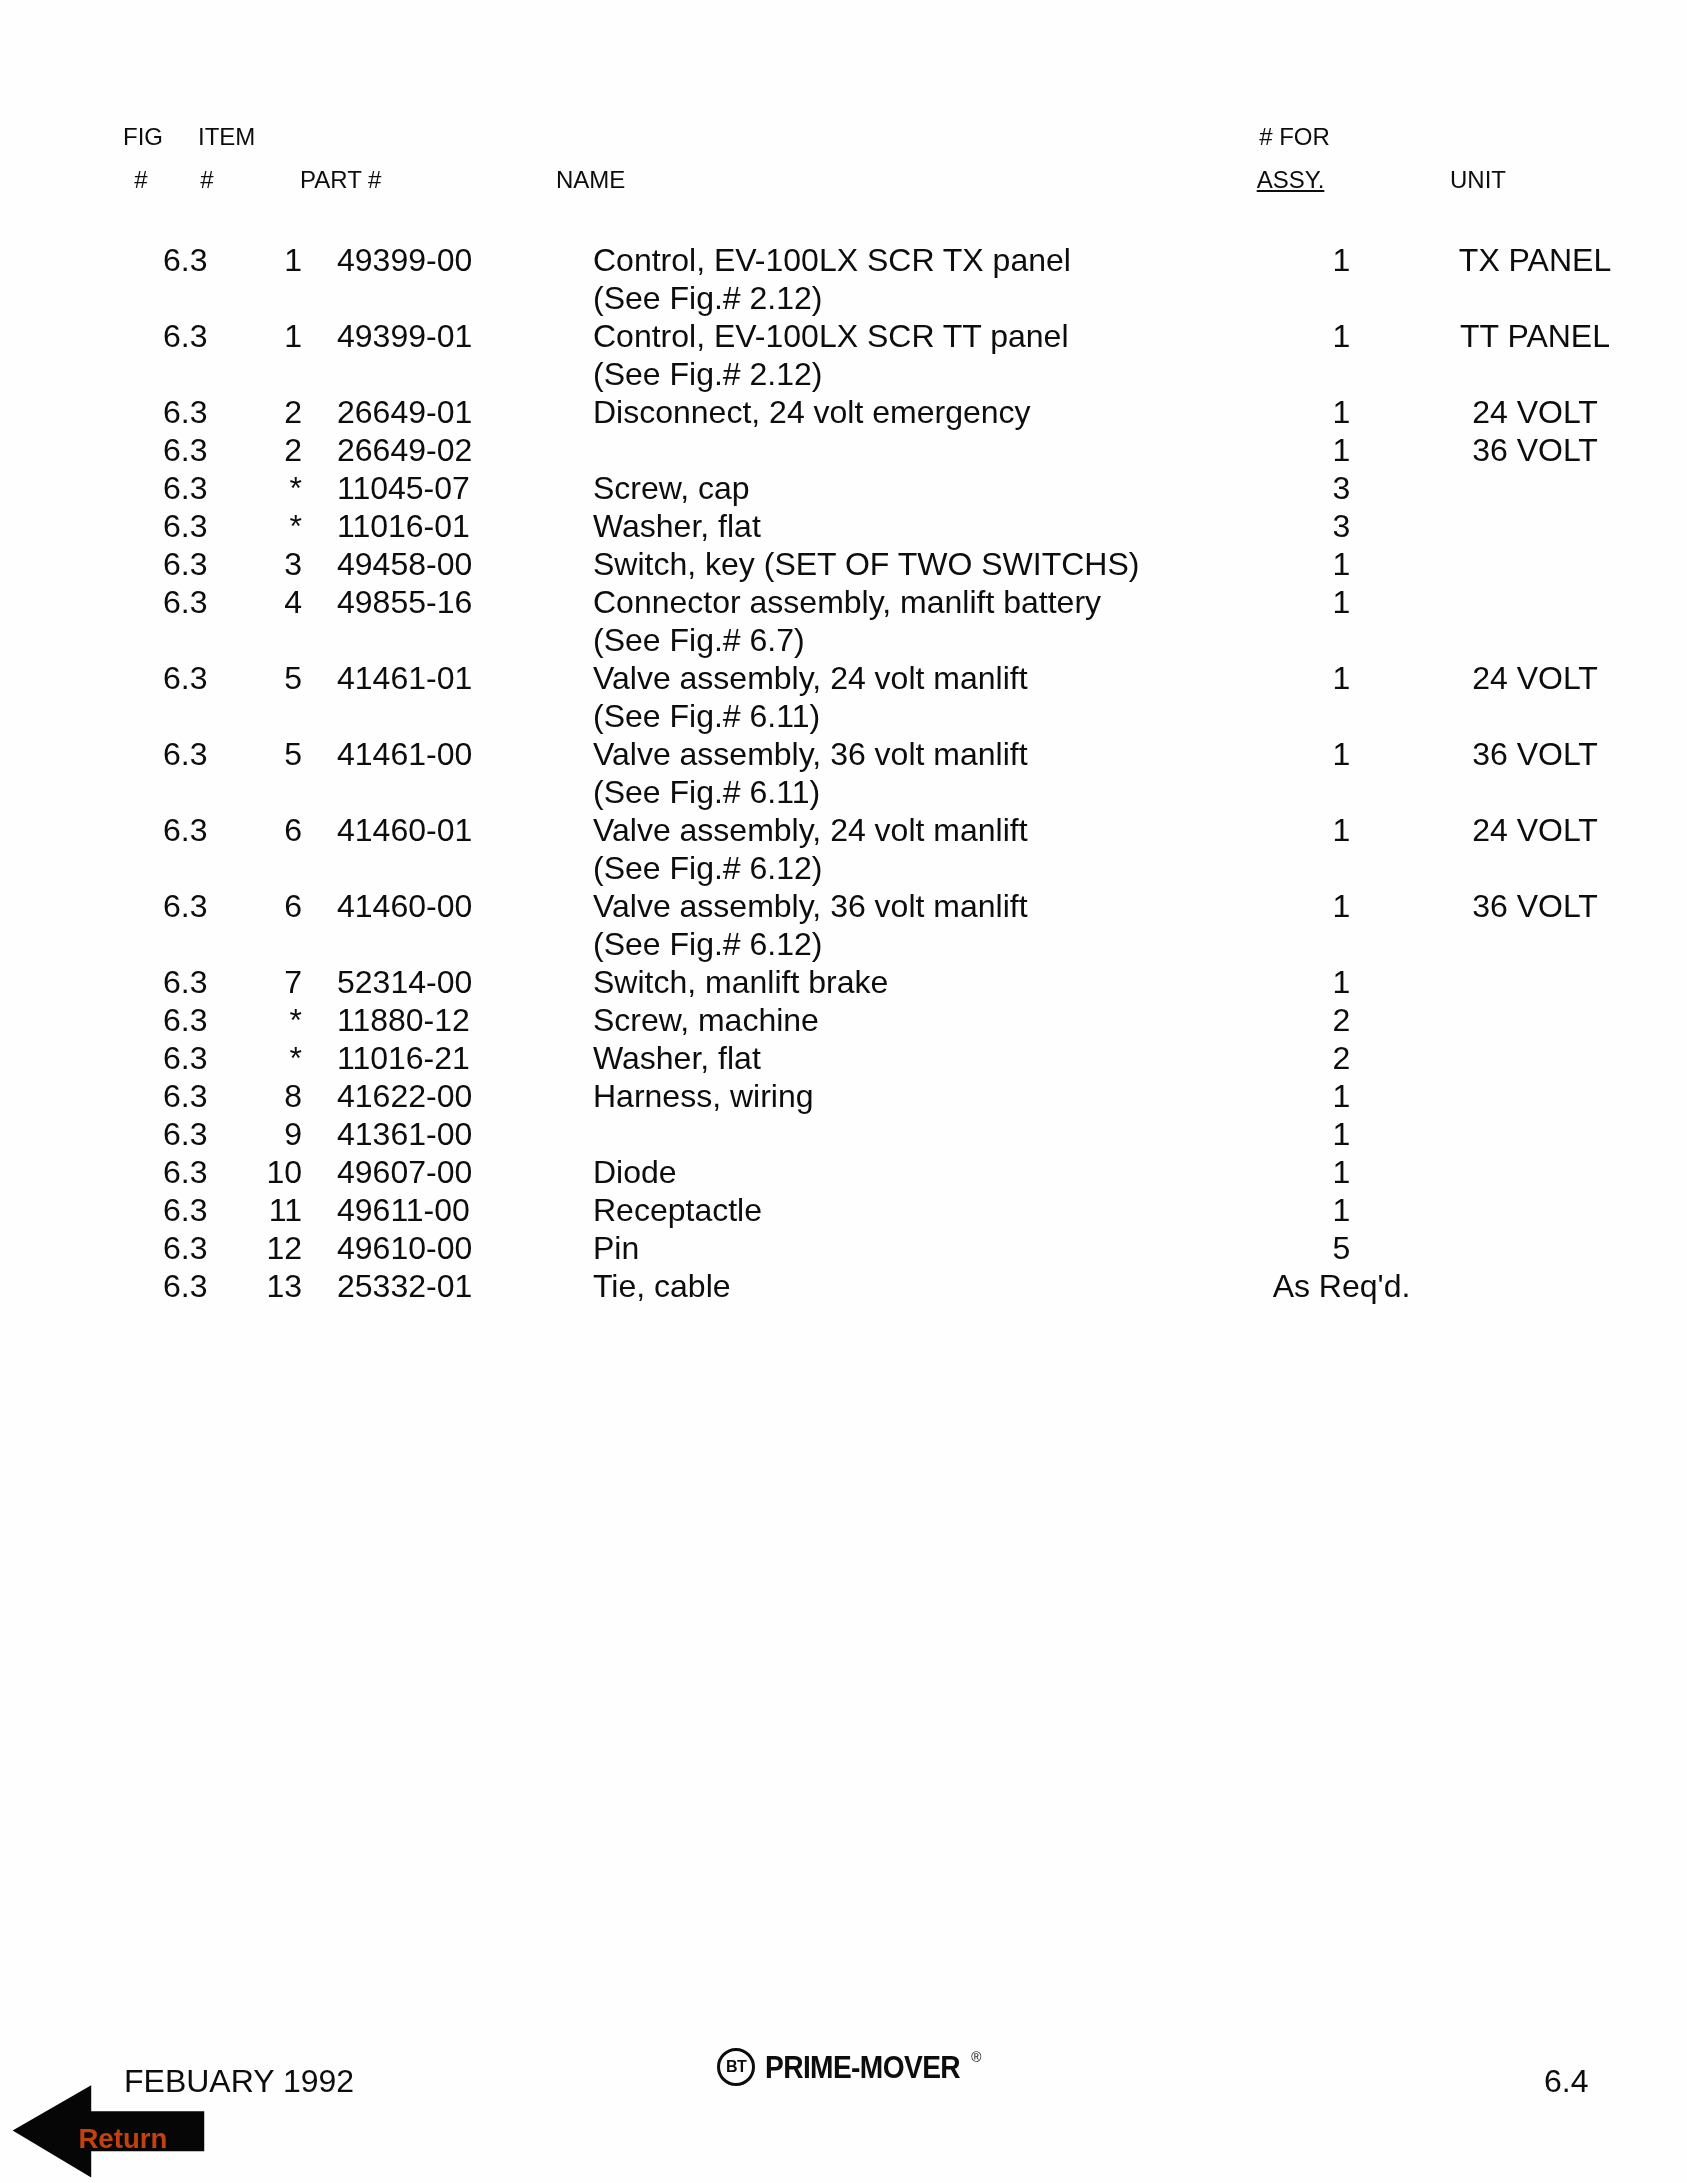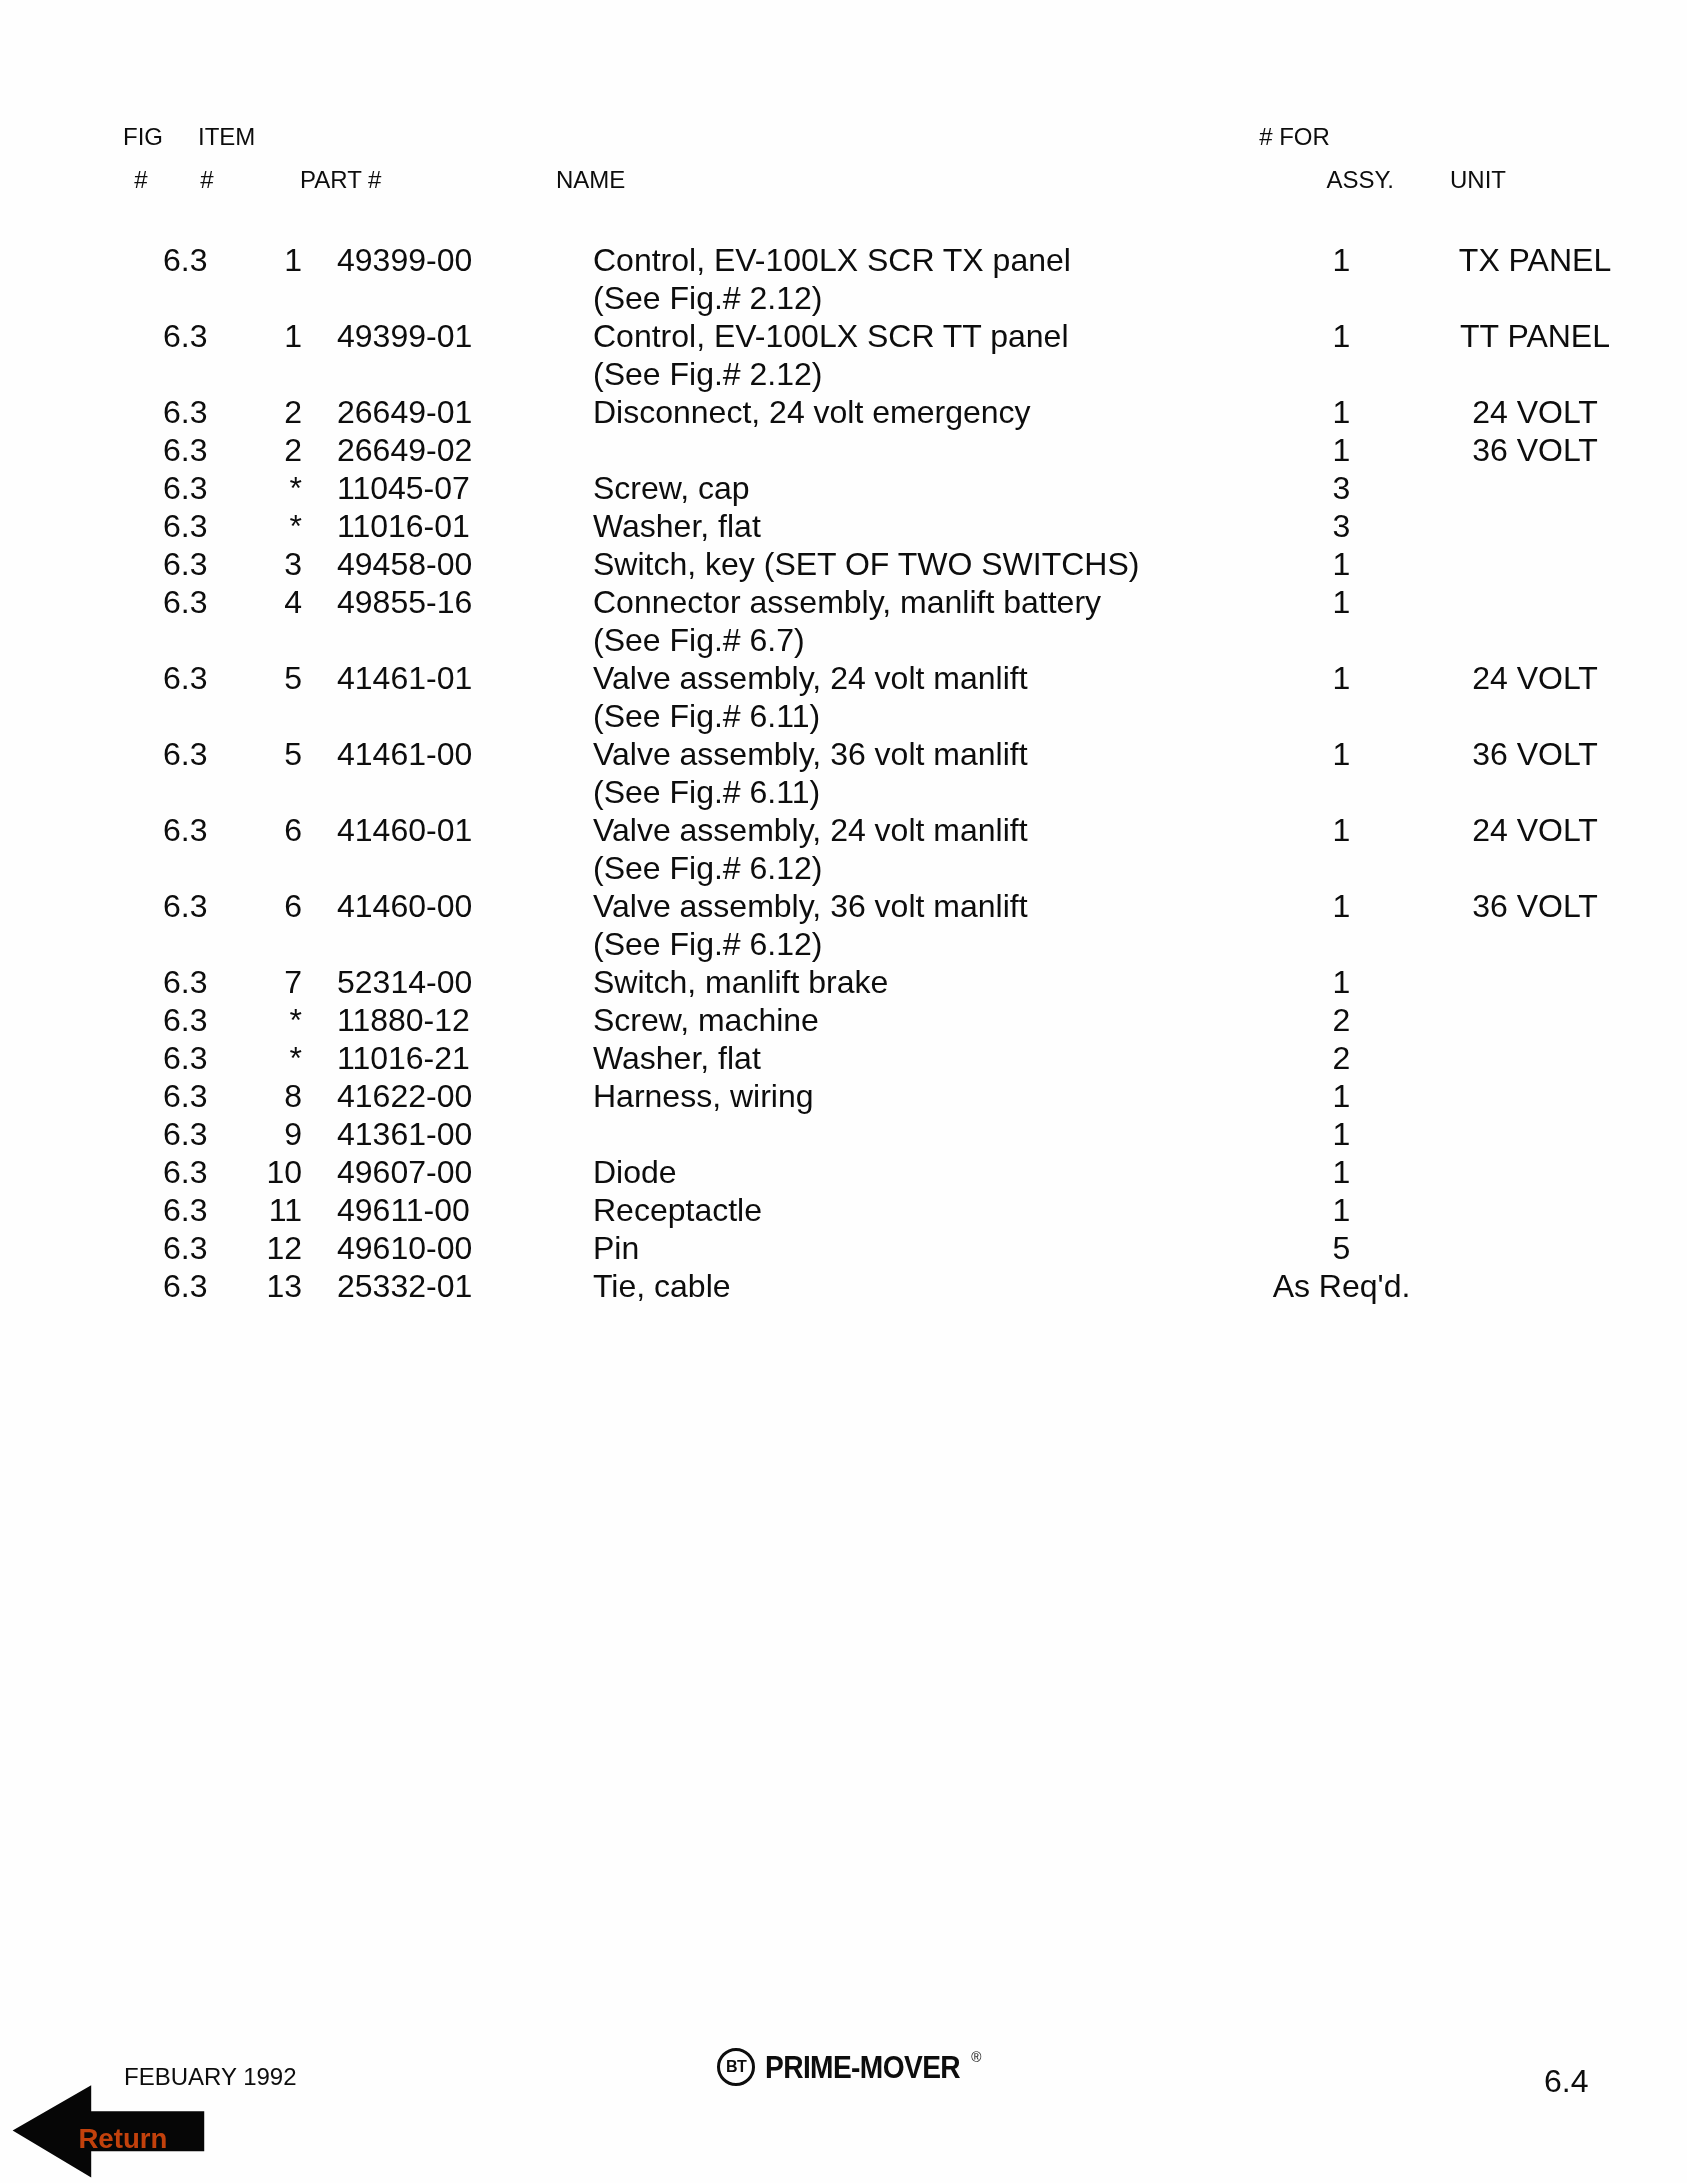--- a/index.html
+++ b/index.html
@@ -14,34 +14,34 @@
   }
   
   .hcell{position:absolute;white-space:nowrap;font-size:24px;line-height:32px;}
   .h1-fig{left:123px;top:121px;}
   .h1-item{left:198px;top:121px;}
   .h1-assy{left:1191px;top:121px;width:207px;text-align:center;}
   .h2-fig{left:124px;top:164px;width:34px;text-align:center;}
   .h2-item{left:190px;top:164px;width:34px;text-align:center;}
   .h2-part{left:300px;top:164px;}
   .h2-name{left:556px;top:164px;}
-  .h2-assy{left:1187px;top:164px;width:207px;text-align:right;}
+  .h2-assy{left:1187px;top:164px;width:207px;text-align:center;text-decoration:underline;}
   .h2-unit{left:1361px;top:164px;width:234px;text-align:center;}
   
   .rows{position:absolute;left:0;top:243px;width:1528px;margin-left:40px;}
   .row{position:relative;height:38px;}
   .cell{position:absolute;top:0;white-space:nowrap;font-size:32px;line-height:34px;}
   .col-fig{left:123px;}
   .col-item{left:176px;width:86px;text-align:right;}
   .col-part{left:297px;}
   .col-name{left:553px;}
   .col-assy{left:1198px;width:207px;text-align:center;}
   .col-unit{left:1378px;width:234px;text-align:center;}
   
-  .footer-date{position:absolute;left:124px;top:2063px;font-size:24px;white-space:nowrap;}
+  .footer-date{position:absolute;left:124px;top:2063px;font-size:32px;white-space:nowrap;}
   .page-number{position:absolute;left:1544px;top:2063px;font-size:32px;white-space:nowrap;}
   .logo{position:absolute;left:717px;top:2048px;display:flex;align-items:center;}
   .logo-circle{
     width:32px;height:32px;border:3.4px solid #0d0d0d;border-radius:50%;
     display:flex;align-items:center;justify-content:center;
     font-weight:bold;font-size:16px;letter-spacing:-0.7px;
   }
   .logo-word{
     font-weight:bold;font-size:32px;letter-spacing:-0.7px;margin-left:9.6px;
     transform:scaleX(0.88);transform-origin:left center;white-space:nowrap;

